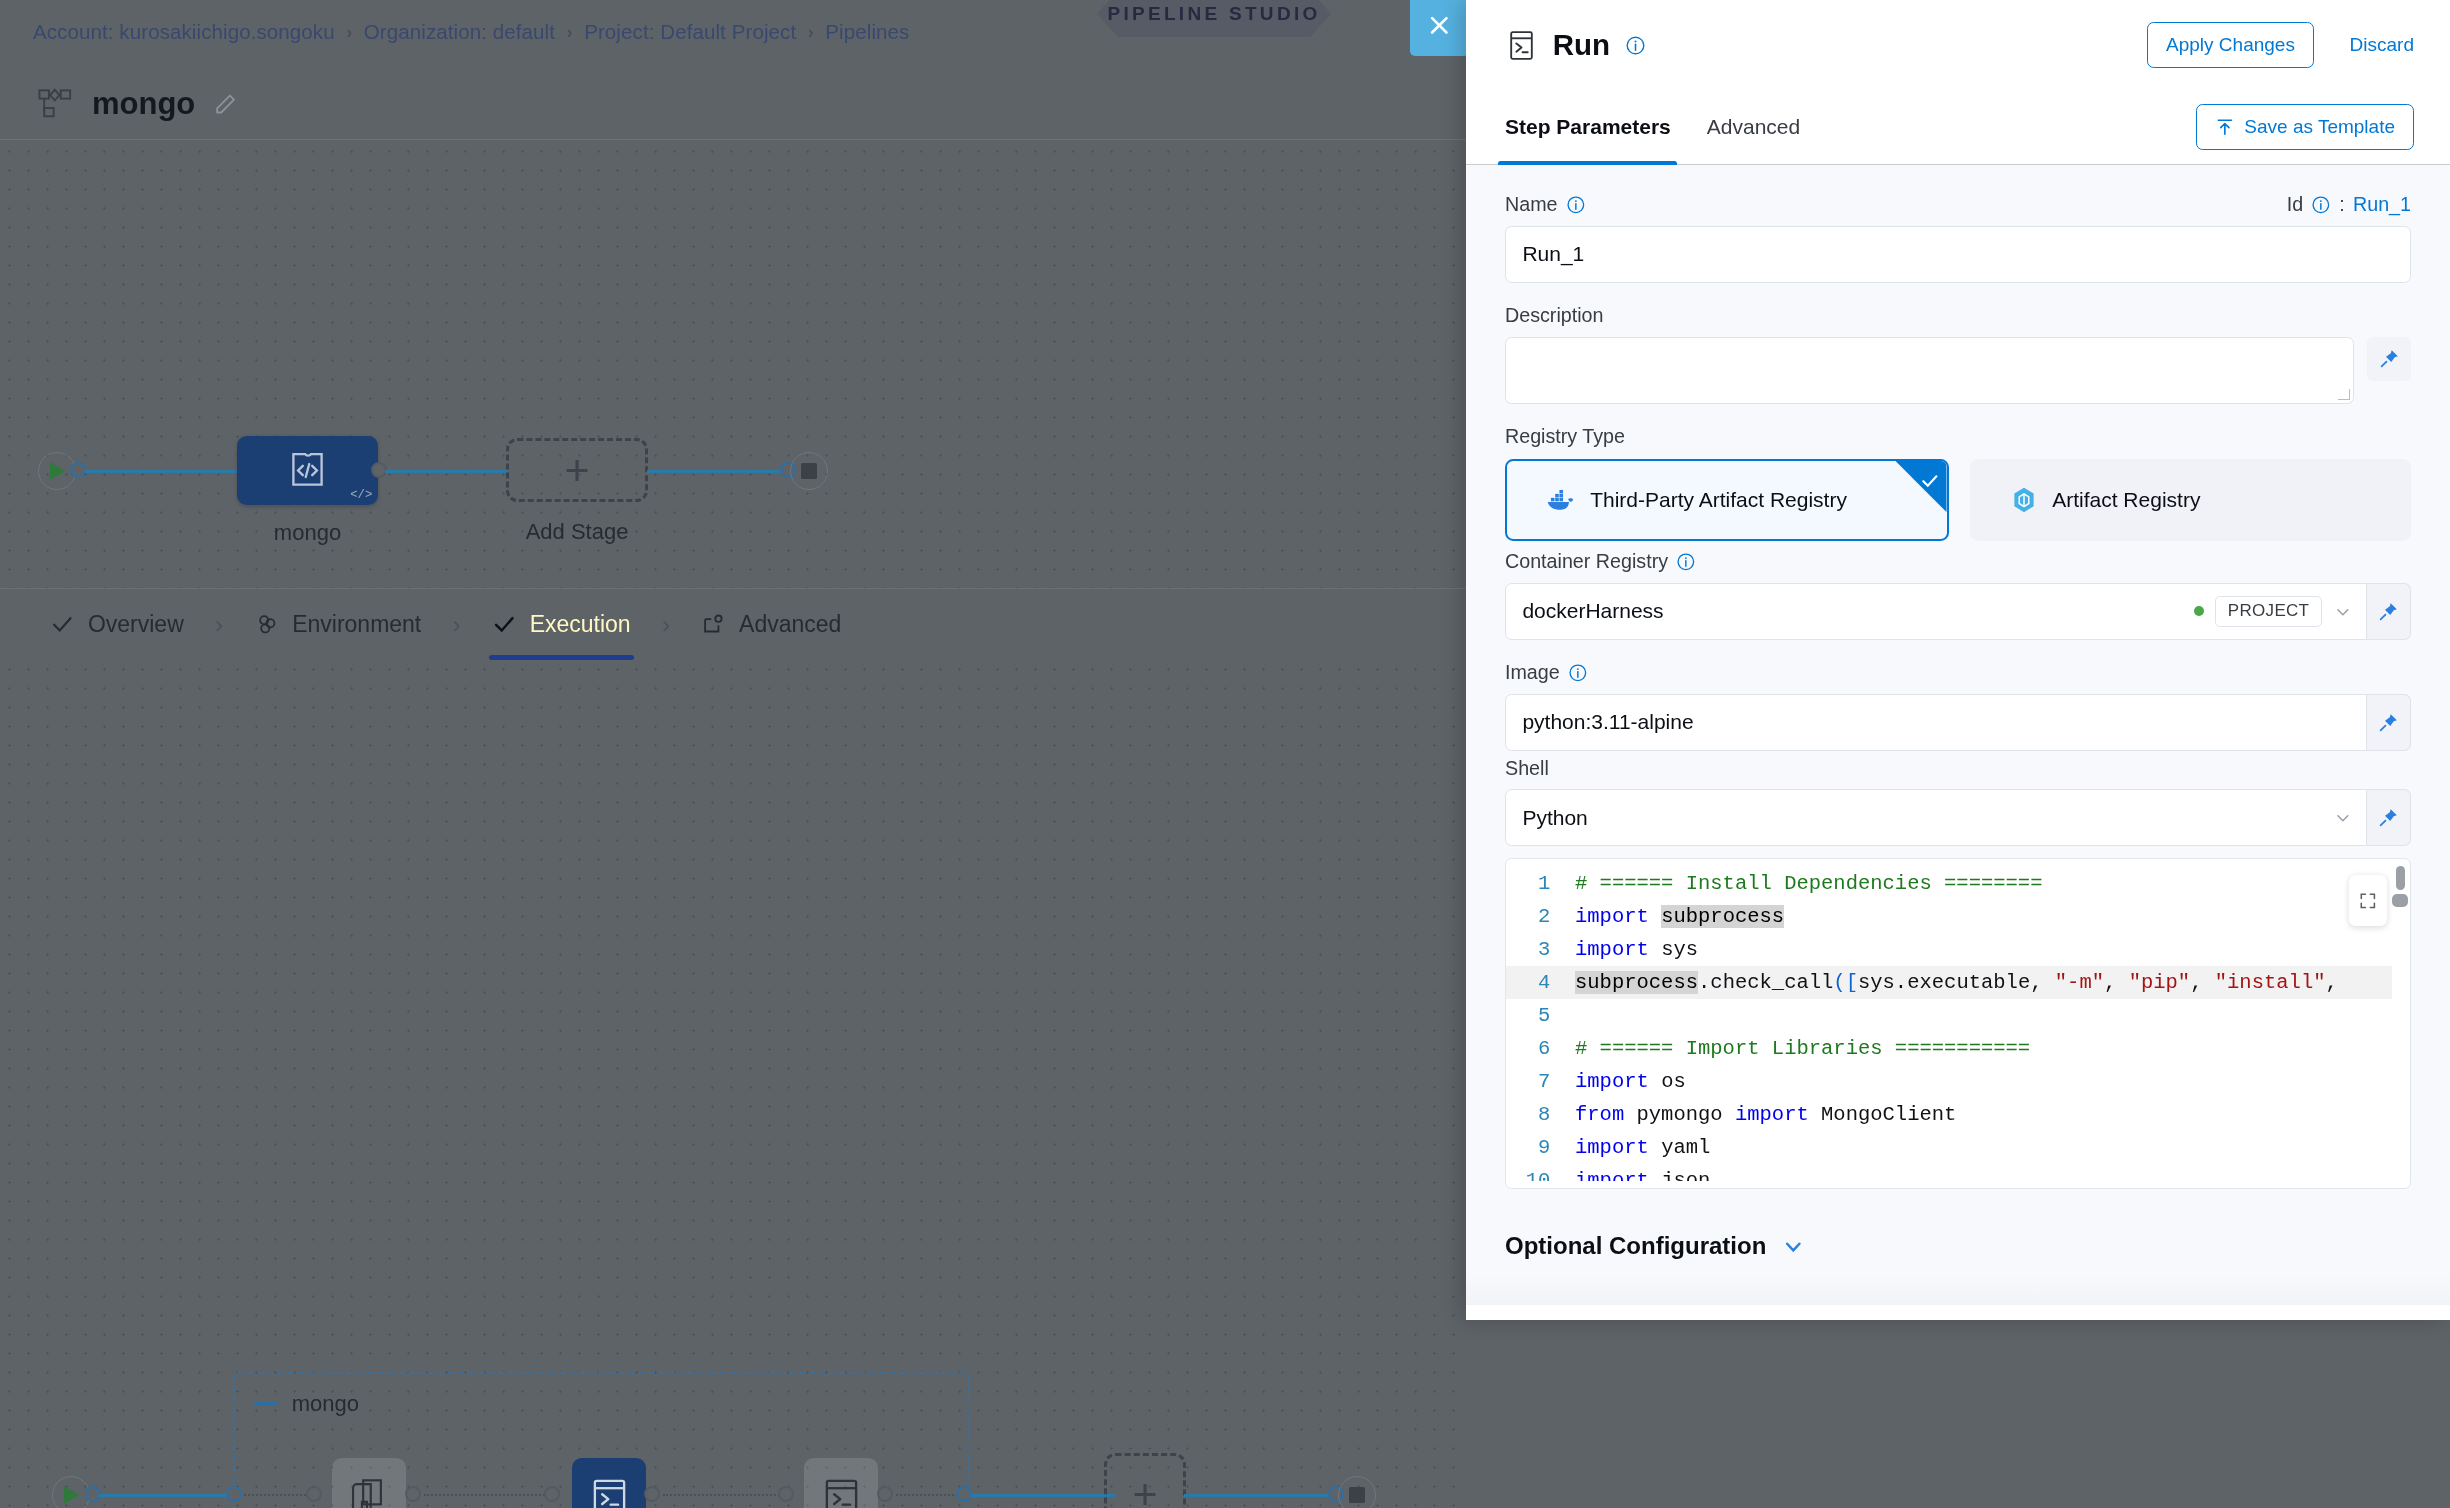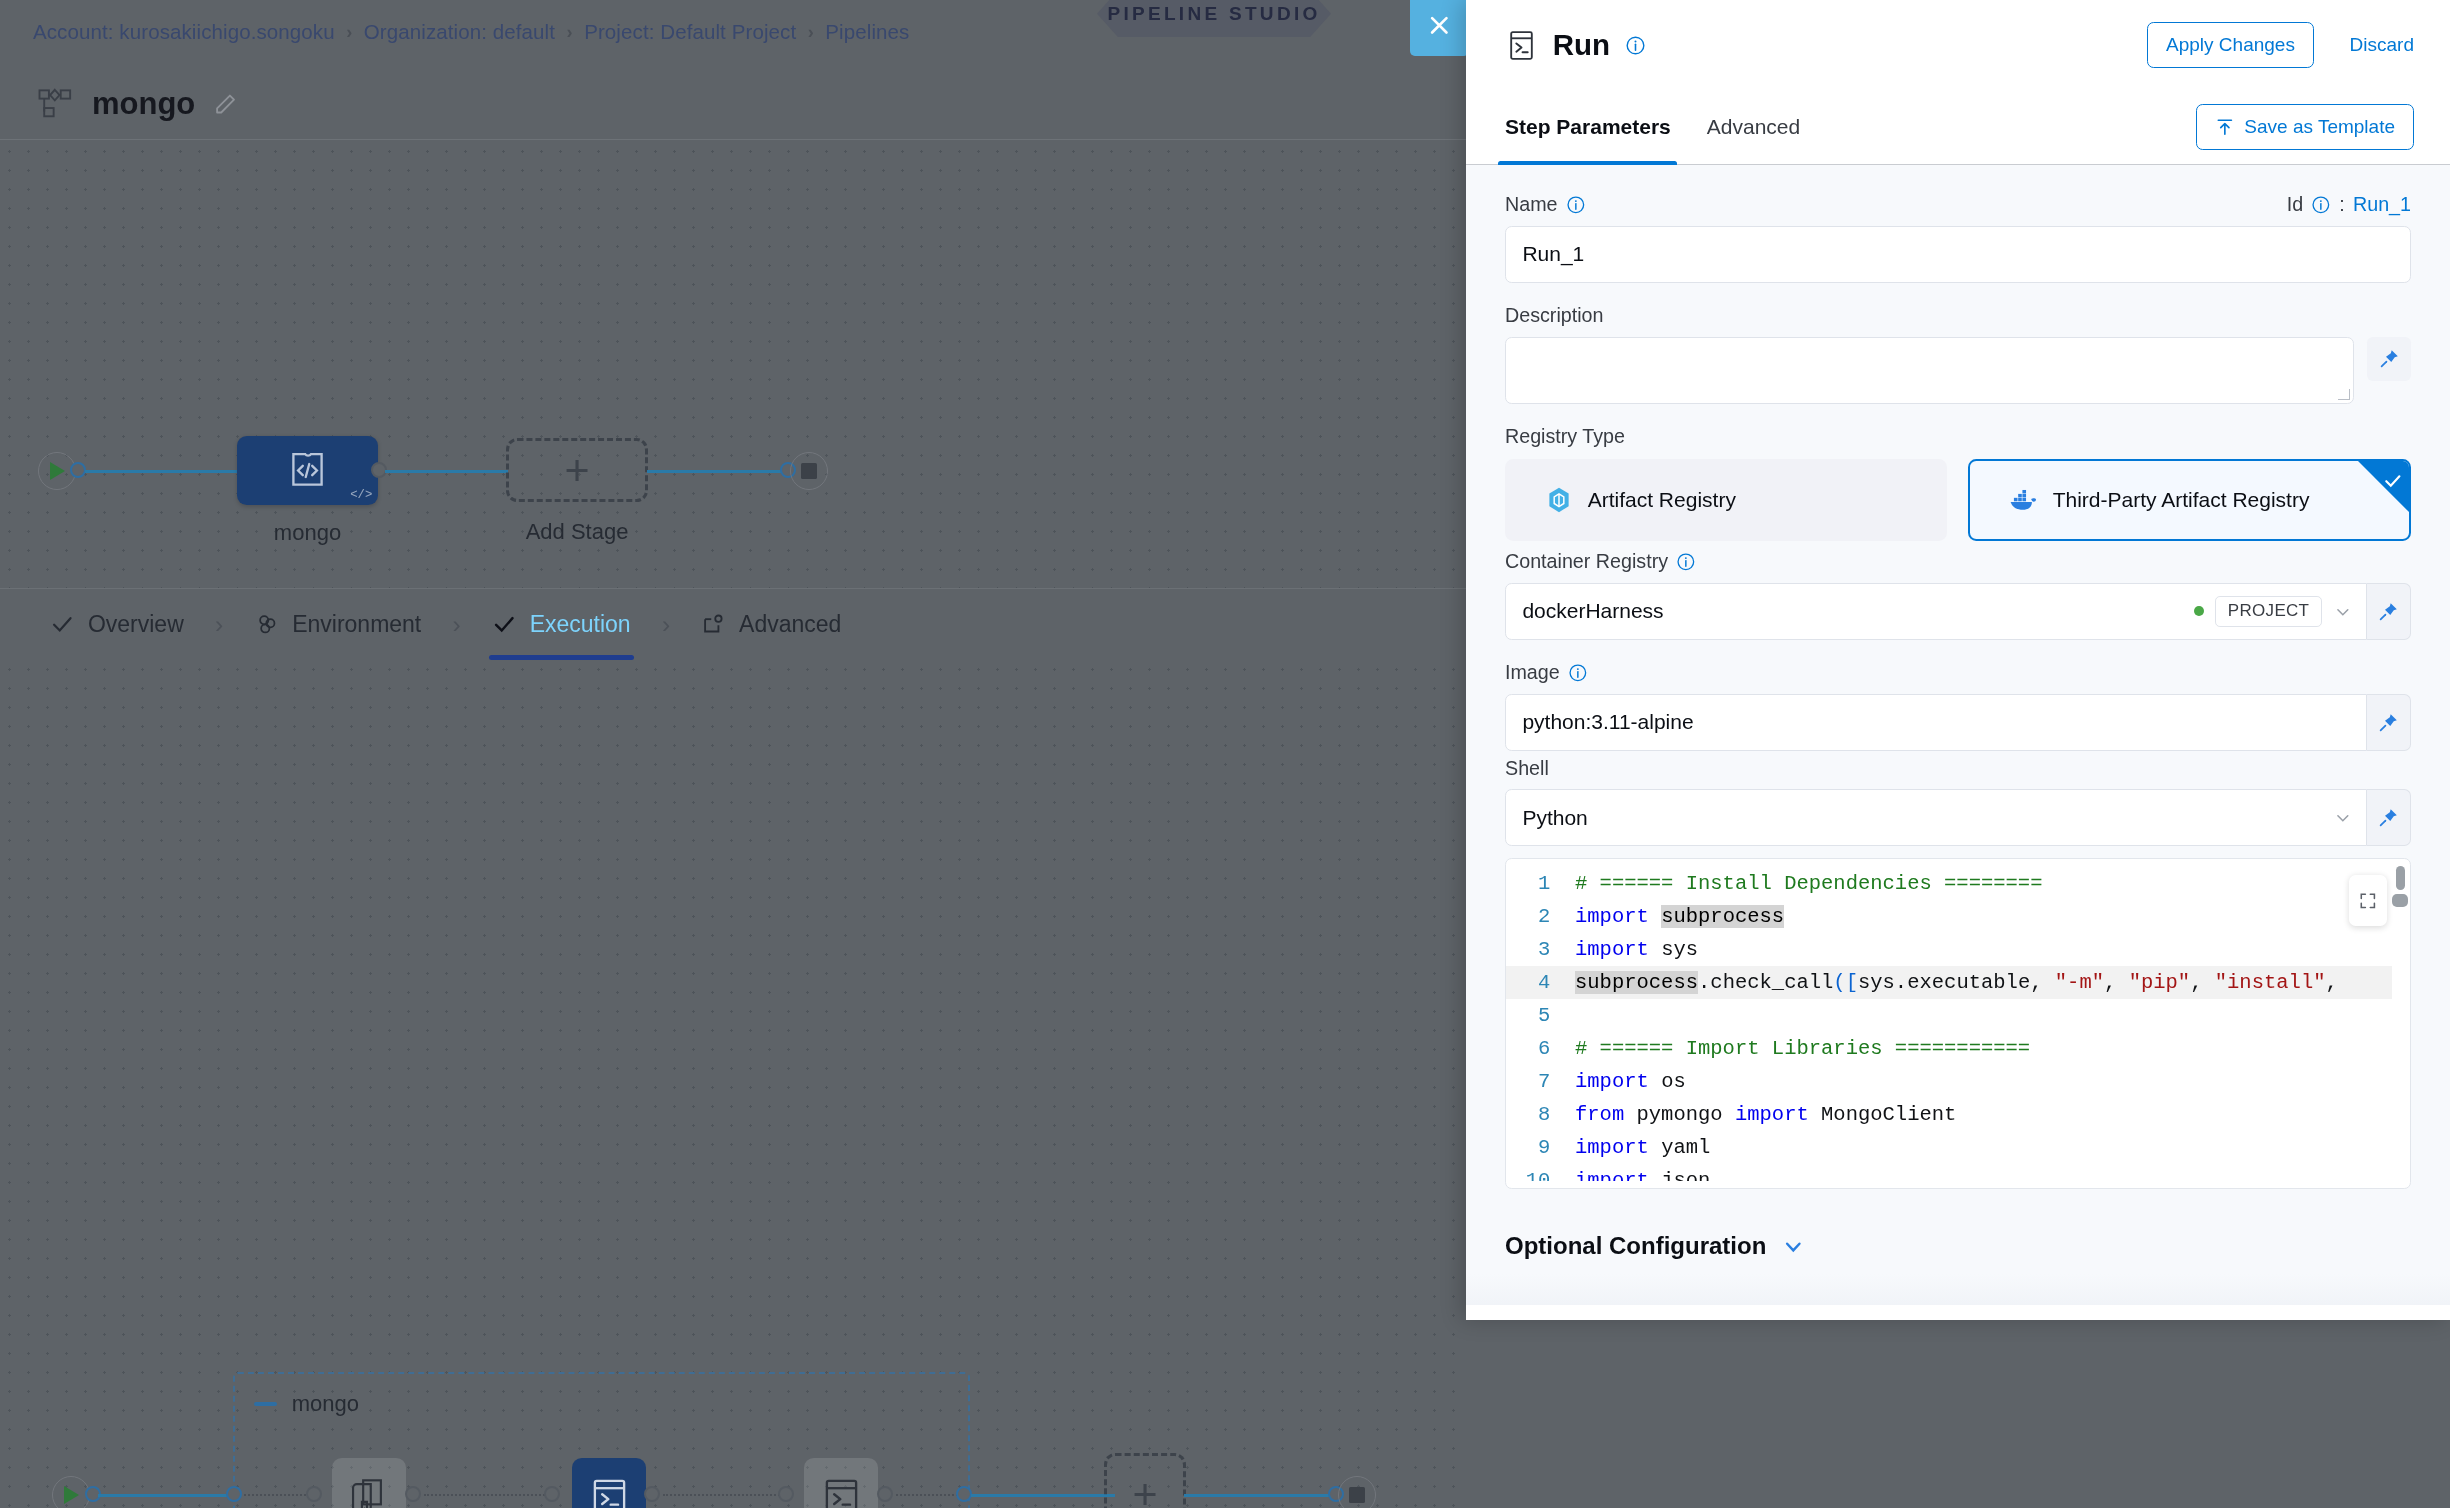--- a/index.html
+++ b/index.html
@@ -89,21 +89,21 @@
     background: #5e6368;
     border-top: 0.8px solid #6b7075;
     display: flex; align-items: center;
   }
   .tab-item {
     display:flex; align-items:center; gap: 13px;
     font-size: 23px; color: #262b33; height: 100%;
     padding: 0 3.3px; position: relative;
   }
   .tab-item.first { margin-left: 47px; }
-  .tab-item.active { color: #7dd3fc; font-weight: 400; }
+  .tab-item.active { color: #fef9c3; font-weight: 400; }
   .tab-item.active::after {
     content:''; position: absolute; left: 0; right: 0; bottom: 0;
     height: 4.9px; background: #1f3d8f; border-radius: 2.5px;
   }
   .tab-chevron { color: #4c5158; font-size: 24.6px; margin: 0 28px; font-weight: 300; }
 
   
   .line { position: absolute; background: #2a7aa8; height: 2.5px; }
   .line.dotted {
     background: none;
@@ -541,47 +541,47 @@
         <div class="pin-btn" style="margin-top:9.8px">
           <svg width="21" height="21" viewBox="0 0 24 24">
             <path d="M14.5 2.5 L21.5 9.5 L18 10.5 L14 16 L8 10 L13.5 6 Z" fill="#2a7fe0"></path>
             <path d="M8.5 15.5 L3 21" stroke="#2a7fe0" stroke-width="2" stroke-linecap="round"></path>
           </svg>
         </div>
       </div>
 
       <div class="field-label" style="margin-top:21px">Registry Type</div>
       <div class="reg-cards">
-        <div class="reg-card">
-          <svg width="28" height="28" viewBox="0 0 32 32">
-            <path d="M16 2 L27 8.5 L27 23 L16 30 L5 23 L5 8.5 Z" fill="#43b0e6"></path>
-            <path d="M16 9 L21.5 12.5 L21.5 20 L16 23.5 L10.5 20 L10.5 12.5 Z" fill="none" stroke="#fff" stroke-width="1.7"></path>
-            <path d="M16 9 L16 23.5" stroke="#fff" stroke-width="1.7"></path>
-          </svg>
-          <span>Artifact Registry</span>
-        </div>
         <div class="reg-card selected">
           <svg width="29.5" height="24.6" viewBox="0 0 36 30">
             <g fill="#2a7fe0">
               <rect x="6" y="12" width="4.4" height="4.2"></rect>
                 <rect x="11.2" y="12" width="4.4" height="4.2"></rect>
               <rect x="16.4" y="12" width="4.4" height="4.2"></rect>
                 <rect x="11.2" y="7.2" width="4.4" height="4.2"></rect>
               <rect x="16.4" y="7.2" width="4.4" height="4.2"></rect>
                 <rect x="16.4" y="2.4" width="4.4" height="4.2"></rect>
               <path d="M2 17 h26 c0 6-4.5 9.6-11 9.6 C9.5 26.6 4 23.5 2 17 Z"></path>
               <path d="M27 13.5 c2.6-1.8 5.3-0.6 5.8 0 c0.6 2-1.2 3.2-2.6 3.2 c-1.4 0-2.7-1.2-3.2-3.2 z"></path>
             </g>
           </svg>
           <span>Third-Party Artifact Registry</span>
           <span class="corner-check">
             <svg width="19.7" height="19.7" viewBox="0 0 24 24">
               <path d="M4 12.5 L9.5 18 L20 6.5" fill="none" stroke="#fff" stroke-width="2.6" stroke-linecap="round"></path>
             </svg>
           </span>
+        </div>
+        <div class="reg-card">
+          <svg width="28" height="28" viewBox="0 0 32 32">
+            <path d="M16 2 L27 8.5 L27 23 L16 30 L5 23 L5 8.5 Z" fill="#43b0e6"></path>
+            <path d="M16 9 L21.5 12.5 L21.5 20 L16 23.5 L10.5 20 L10.5 12.5 Z" fill="none" stroke="#fff" stroke-width="1.7"></path>
+            <path d="M16 9 L16 23.5" stroke="#fff" stroke-width="1.7"></path>
+          </svg>
+          <span>Artifact Registry</span>
         </div>
       </div>
 
       <div class="field-label" style="margin-top:9px">
         <span>Container Registry</span>
         <svg width="19.7" height="19.7" viewBox="0 0 24 24">
           <circle cx="12" cy="12" r="9.5" fill="none" stroke="#0278d5" stroke-width="1.6"></circle>
           <circle cx="12" cy="7.4" r="1.15" fill="#0278d5"></circle>
           <path d="M12 10.5 v7" stroke="#0278d5" stroke-width="1.8" stroke-linecap="round"></path>
         </svg>

